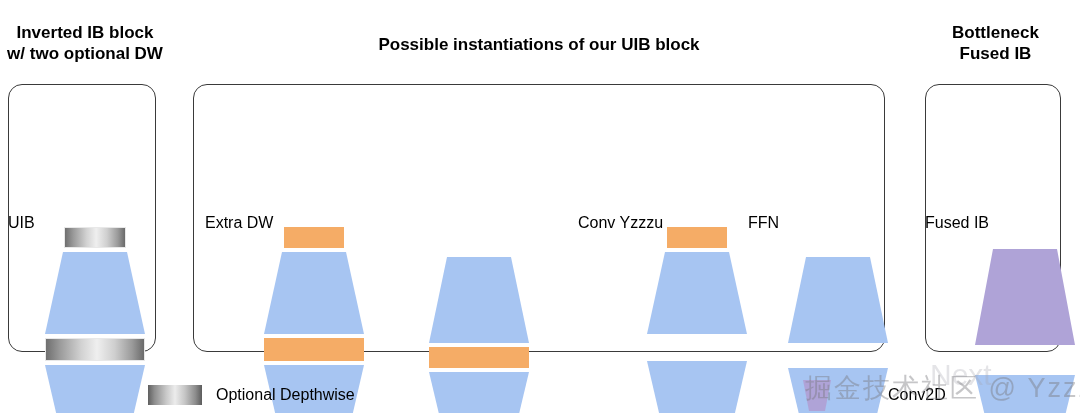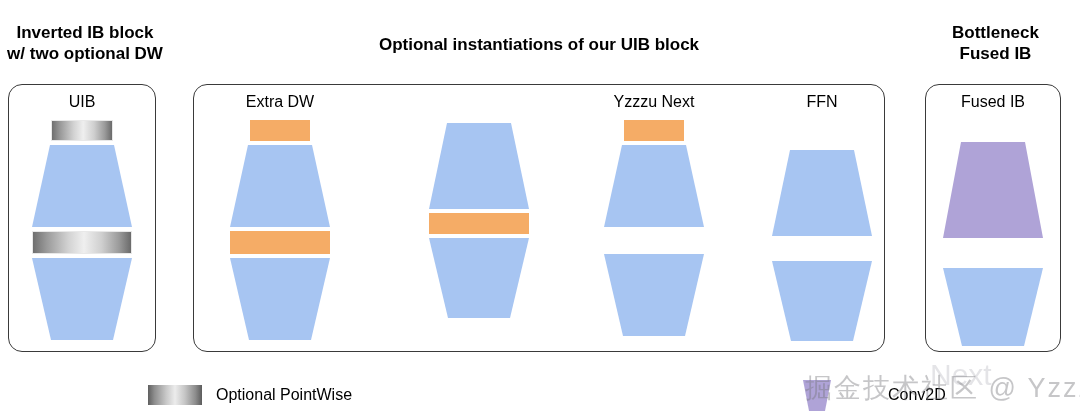--- a/index.html
+++ b/index.html
@@ -41,21 +41,21 @@
   #panel-left  { left: 8px;   top: 84px; width: 148px; height: 268px; }
   #panel-mid   { left: 193px; top: 84px; width: 692px; height: 268px; }
   #panel-right { left: 925px; top: 84px; width: 136px; height: 268px; }
 
   
   .block {
     position: absolute;
     top: 84px;
     height: 268px;
     display: flex;
-    flex-direction: column;
+    flex-direction: row;
     align-items: center;
   }
   .block-label {
     font-size: 16px;
     line-height: 18px;
     color: #000;
     margin-top: 9px;
     text-align: center;
     white-space: nowrap;
   }
@@ -133,21 +133,21 @@
     white-space: nowrap;
     pointer-events: none;
   }
 </style>
 </head>
 <body>
 
 <div class="section-title" id="title-left">Inverted IB block
 w/ two optional DW</div>
 
-<div class="section-title" id="title-mid">Optional instantiations of our UIB block</div>
+<div class="section-title" id="title-mid">Possible instantiations of our UIB block</div>
 
 <div class="section-title" id="title-right">Bottleneck
 Fused IB</div>
 
 <div class="panel" id="panel-left"></div>
 <div class="panel" id="panel-mid"></div>
 <div class="panel" id="panel-right"></div>
 
 <div id="blocks-layer">
     <div class="block" style="left: 8px; width: 148px;">
@@ -181,21 +181,21 @@
         <svg class="shape poly" width="100" height="86" viewBox="0 0 100 86" style="top: 39px;">
           <polygon points="18,0 82,0 100,86 0,86" fill="#a7c5f2"></polygon>
         </svg>
         <div class="shape bar-orange" style="top: 129px; width: 100px; height: 21px;"></div>
         <svg class="shape poly" width="100" height="80" viewBox="0 0 100 80" style="top: 154px;">
           <polygon points="0,0 100,0 81,80 19,80" fill="#a7c5f2"></polygon>
         </svg>
       </div>
     </div>
     <div class="block" style="left: 578px; width: 152px;">
-      <div class="block-label">Yzzzu Next</div>
+      <div class="block-label">Conv Yzzzu</div>
       <div class="stack">
         <div class="shape bar-orange" style="top: 9px; width: 60px; height: 21px;"></div>
         <svg class="shape poly" width="100" height="82" viewBox="0 0 100 82" style="top: 34px;">
           <polygon points="18,0 82,0 100,82 0,82" fill="#a7c5f2"></polygon>
         </svg>
         <svg class="shape poly" width="100" height="82" viewBox="0 0 100 82" style="top: 143px;">
           <polygon points="0,0 100,0 81,82 19,82" fill="#a7c5f2"></polygon>
         </svg>
       </div>
     </div>
@@ -219,21 +219,21 @@
         <svg class="shape poly" width="100" height="78" viewBox="0 0 100 78" style="top: 157px;">
           <polygon points="0,0 100,0 81,78 19,78" fill="#a7c5f2"></polygon>
         </svg>
       </div>
     </div>
   </div>
 
 <div id="legend">
     <div class="legend-item" style="left: 148px;">
       <div class="sw-gray"></div>
-      <span class="legend-text">Optional PointWise</span>
+      <span class="legend-text">Optional Depthwise</span>
     </div>
     <div class="legend-item" style="left: 800px; gap: 40px;">
       <svg class="sw-poly" viewBox="0 0 34 34">
         <polygon points="3,2 31,2 25,33 9,33" fill="#afa3d7"></polygon>
       </svg>
       <span class="legend-text">Conv2D</span>
     </div>
   </div>
 
 <div id="watermark-ghost">Next</div>

